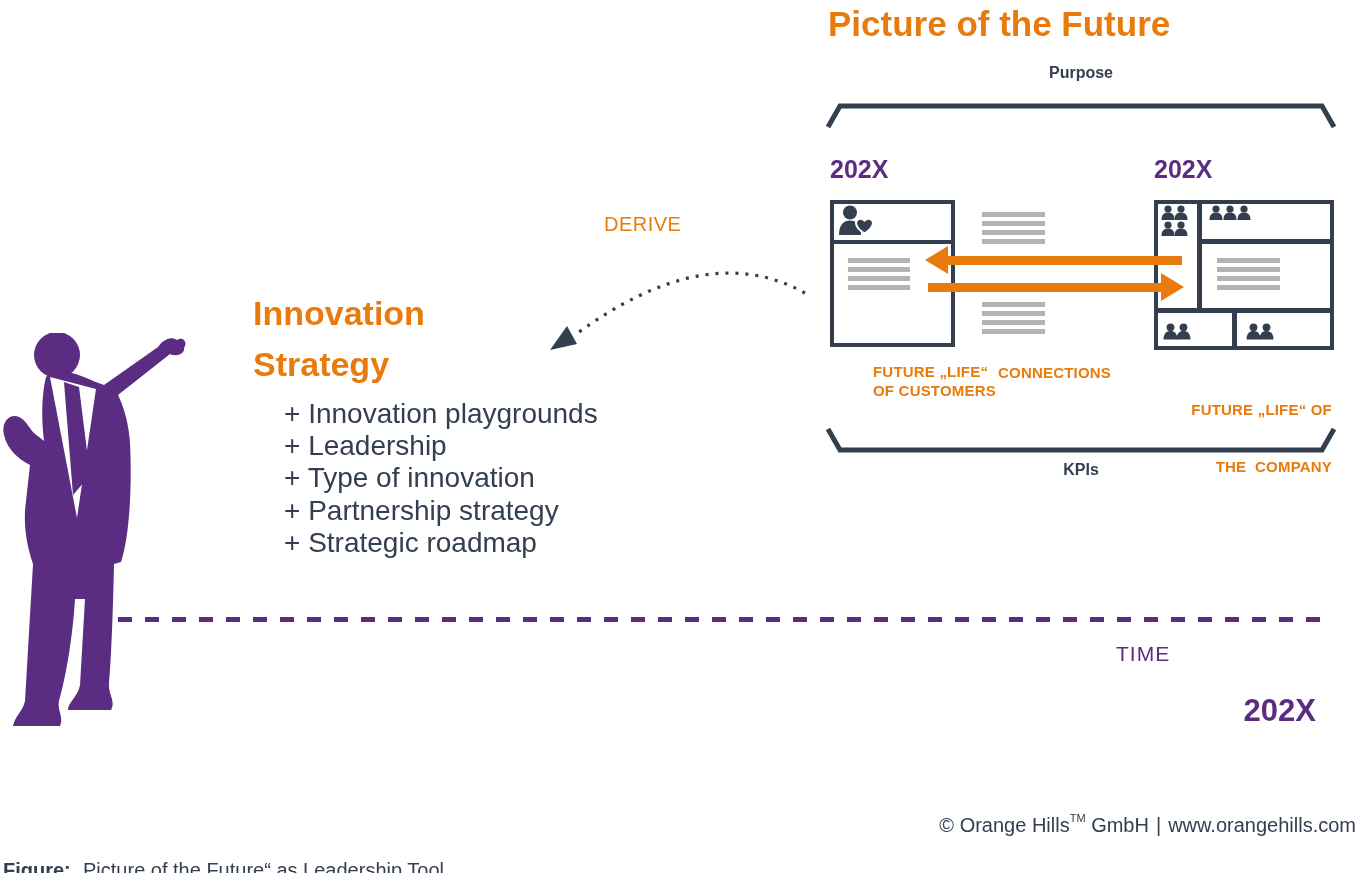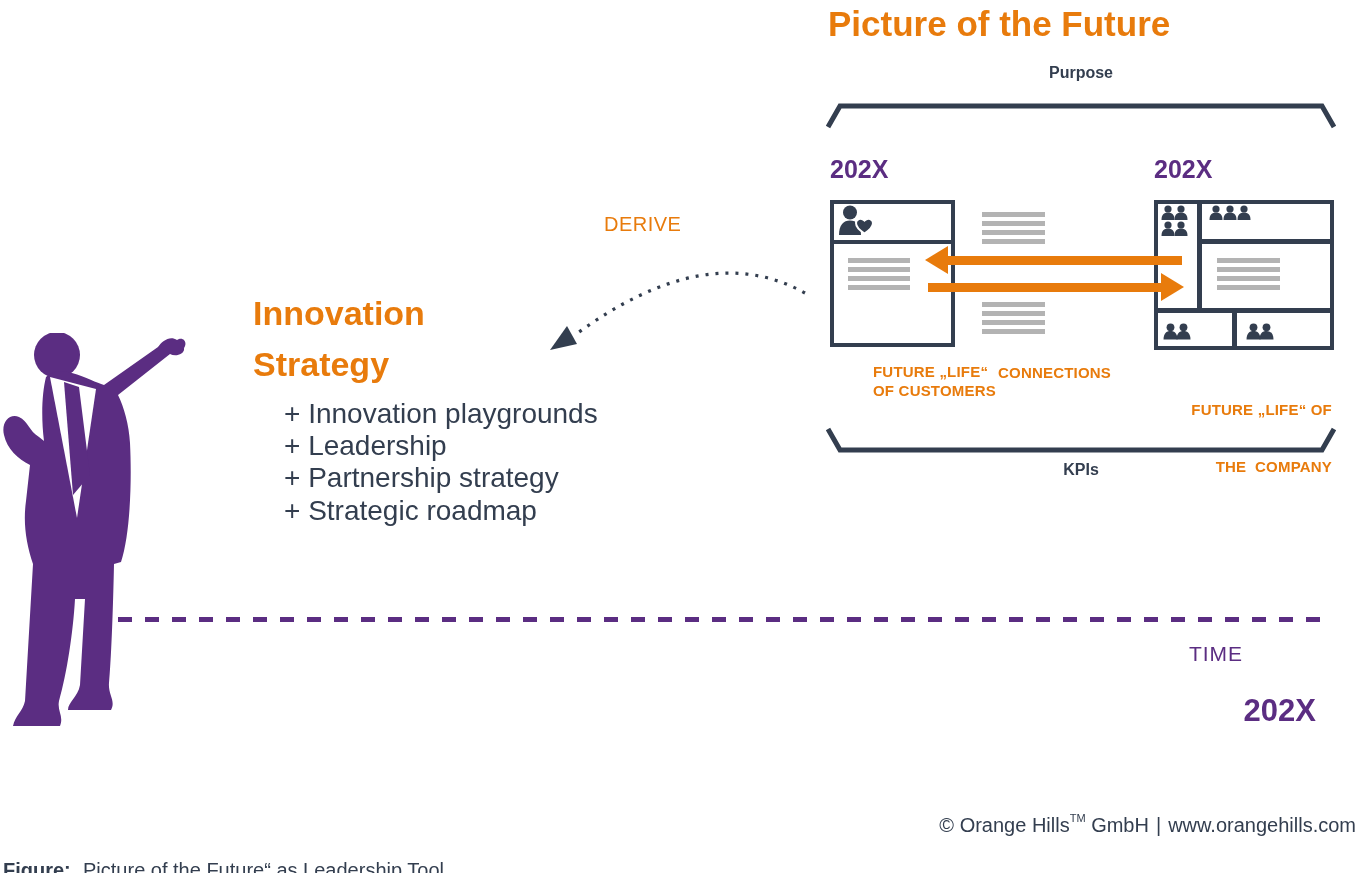--- a/index.html
+++ b/index.html
@@ -32,21 +32,21 @@
   .arrow .head-right{position:absolute; right:0; top:0; width:0; height:0;
     border-top:14px solid transparent; border-bottom:14px solid transparent; border-left:23px solid var(--orange);}
 
   .derive-label{left:604px; top:213px; font-size:20px; font-weight:normal; color:var(--orange); letter-spacing:0.5px;}
 
   .strategy-heading{left:253px; top:288px; font-size:34px; font-weight:bold; color:var(--orange); line-height:51px;}
   .strategy-list{left:254px; top:398px; font-size:28px; color:var(--navy); line-height:32.2px;margin-left:30px;}
 
   .timeline-dash{left:118px; top:617px; width:1214px; height:5px;
     background:repeating-linear-gradient(90deg, var(--purple) 0 14px, transparent 14px 27px);}
-  .time-label{left:1116px; top:642px; width:200px; text-align:center; font-size:21px; font-weight:500; color:var(--purple); letter-spacing:1px;}
+  .time-label{left:1116px; top:642px; width:200px; text-align:left; font-size:21px; font-weight:500; color:var(--purple); letter-spacing:1px;}
   .bottom-year{left:1016px; top:693px; width:300px; text-align:right; font-size:31px; font-weight:bold; color:var(--purple);}
 
   .footer-left{left:3px; top:834px; font-size:20px; color:var(--navy);margin-top:25px;}
   .footer-left b{font-weight:bold;}
   .footer-right{left:656px; top:814px; width:700px; text-align:right; font-size:20px; color:var(--navy);}
   .footer-right sup{font-size:11px; position:relative; top:-2px;}
   .sep{margin:0 7px; font-weight:400;}
 
   svg .navy-fill{fill:var(--navy);}
 </style>
@@ -176,20 +176,21 @@
   <polygon points="10,120 37,114 27,96" fill="#333E4F"></polygon>
 </svg>
 
 <div class="abs strategy-heading">
   <div>Innovation</div>
   <div>Strategy</div>
 </div>
 <div class="abs strategy-list">
   <div>+ Innovation playgrounds</div>
   <div>+ Leadership</div>
+  <div>+ Type of innovation</div>
   <div>+ Partnership strategy</div>
   <div>+ Strategic roadmap</div>
 </div>
 
 <svg class="abs" style="left:0; top:333px;" width="190" height="400" viewBox="0 0 190 400">
   <g fill="#5B2D82">
     <circle cx="57" cy="22" r="23"></circle>
     <path d="M72,40
              C86,44 97,50 104,52
              L158,14

